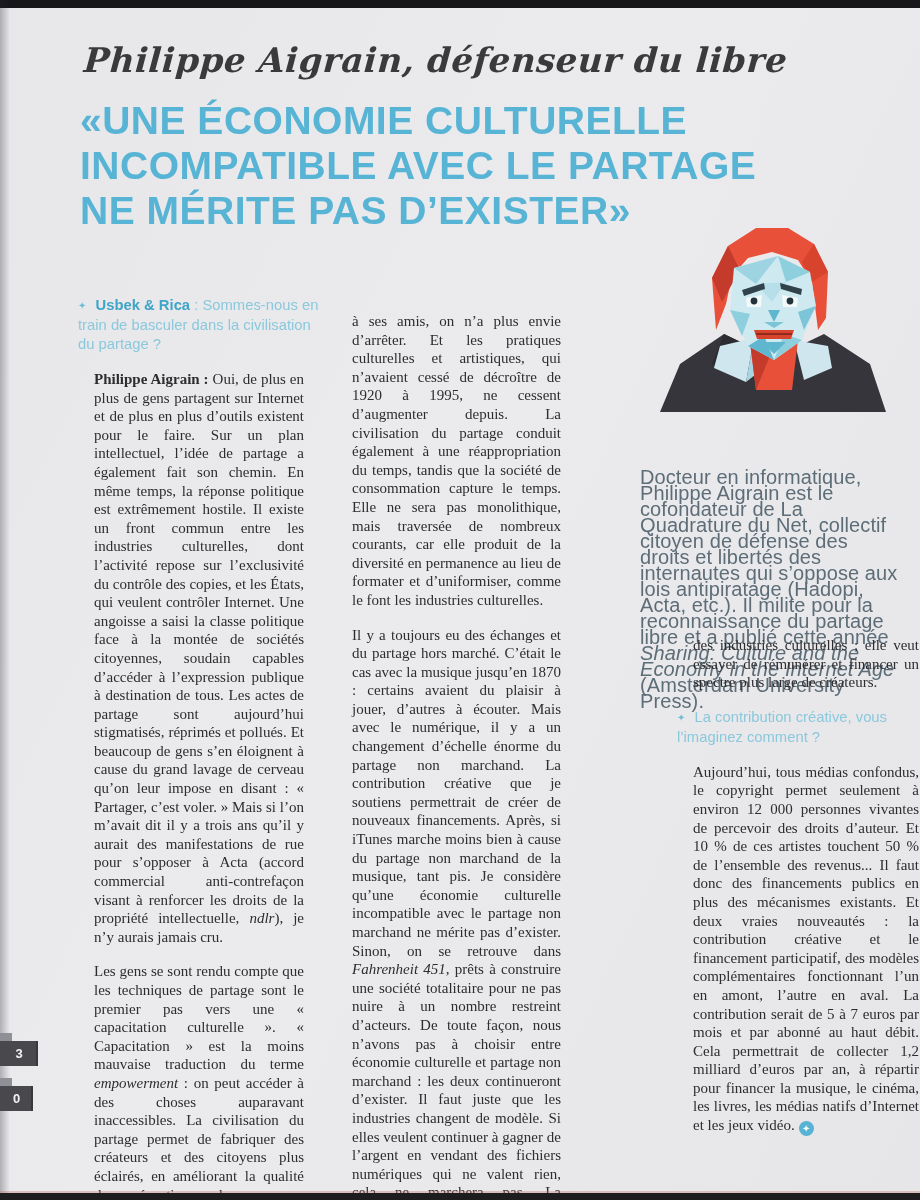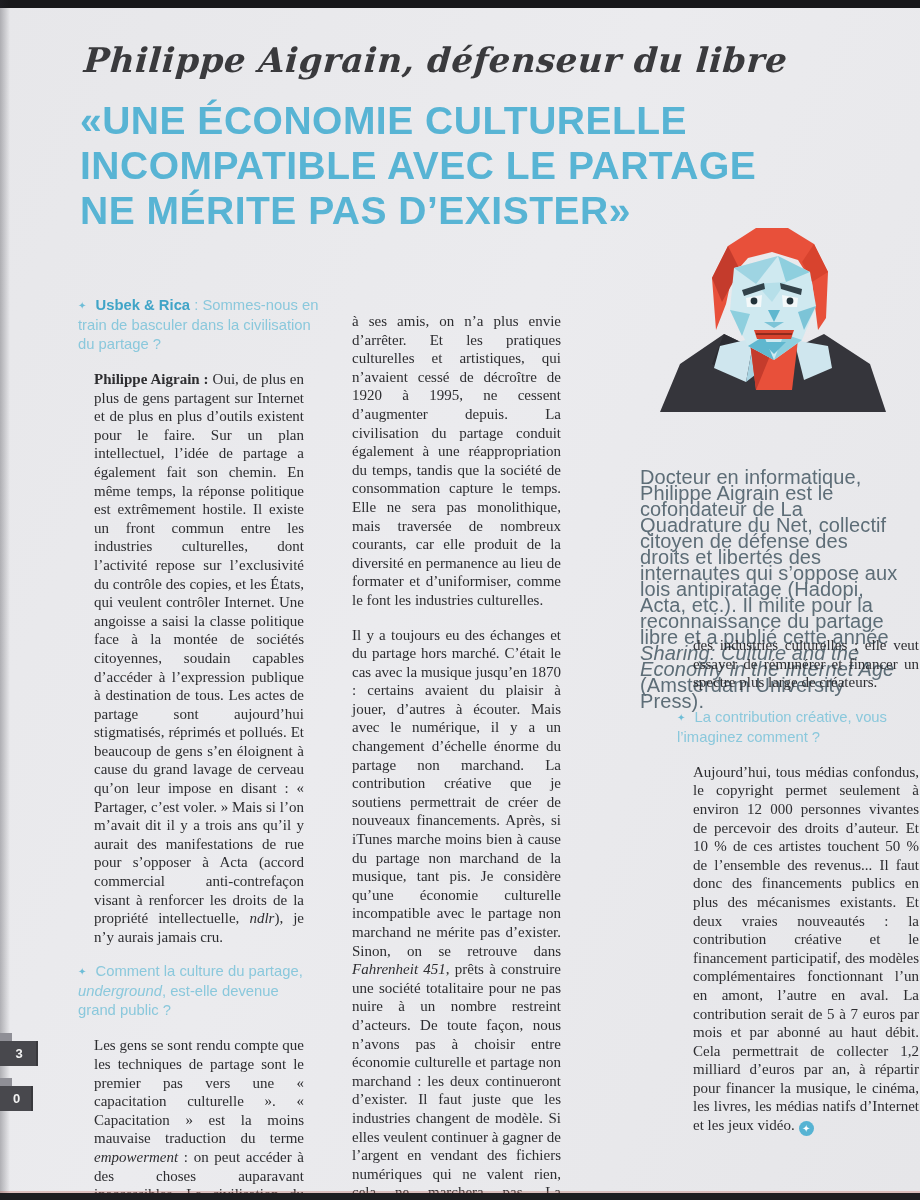--- a/index.html
+++ b/index.html
@@ -139,24 +139,20 @@
   </div>
 
   <div class="col col1">
     <p class="q">
       <span class="bullet">✦</span>
       <span class="q-label">Usbek &amp; Rica</span><span> : </span><span>Sommes-nous en train de basculer dans la civilisation du partage ?</span>
     </p>
     <p class="body">
       <span class="lead">Philippe Aigrain :</span><span> Oui, de plus en plus de gens partagent sur Internet et de plus en plus d’outils existent pour le faire. Sur un plan intellectuel, l’idée de partage a également fait son chemin. En même temps, la réponse politique est extrêmement hostile. Il existe un front commun entre les industries culturelles, dont l’activité repose sur l’exclusivité du contrôle des copies, et les États, qui veulent contrôler Internet. Une angoisse a saisi la classe politique face à la montée de sociétés citoyennes, soudain capables d’accéder à l’expression publique à destination de tous. Les actes de partage sont aujourd’hui stigmatisés, réprimés et pollués. Et beaucoup de gens s’en éloignent à cause du grand lavage de cerveau qu’on leur impose en disant : « Partager, c’est voler. » Mais si l’on m’avait dit il y a trois ans qu’il y aurait des manifestations de rue pour s’opposer à Acta (accord commercial anti-contrefaçon visant à renforcer les droits de la propriété intellectuelle, </span><i>ndlr</i><span>), je n’y aurais jamais cru.</span>
     </p>
-    <p class="q">
-      <span class="bullet">✦</span>
-      <span>Comment la culture du partage, </span><i>underground</i><span>, est-elle devenue grand public ?</span>
-    </p>
     <p class="body">
       <span>Les gens se sont rendu compte que les techniques de partage sont le premier pas vers une « capacitation culturelle ». « Capacitation » est la moins mauvaise traduction du terme </span><i>empowerment</i><span> : on peut accéder à des choses auparavant inaccessibles. La civilisation du partage permet de fabriquer des créateurs et des citoyens plus éclairés, en améliorant la qualité de réception des œuvres culturelles. Quand on commence à partager, à recommander des œuvres</span>
     </p>
   </div>
 
   <div class="col col2">
     <p class="body">à ses amis, on n’a plus envie d’arrêter. Et les pratiques culturelles et artistiques, qui n’avaient cessé de décroître de 1920 à 1995, ne cessent d’augmenter depuis. La civilisation du partage conduit également à une réappropriation du temps, tandis que la société de consommation capture le temps. Elle ne sera pas monolithique, mais traversée de nombreux courants, car elle produit de la diversité en permanence au lieu de formater et d’uniformiser, comme le font les industries culturelles.</p>
     <p class="body">
       <span>Il y a toujours eu des échanges et du partage hors marché. C’était le cas avec la musique jusqu’en 1870 : certains avaient du plaisir à jouer, d’autres à écouter. Mais avec le numérique, il y a un changement d’échelle énorme du partage non marchand. La contribution créative que je soutiens permettrait de créer de nouveaux financements. Après, si iTunes marche moins bien à cause du partage non marchand de la musique, tant pis. Je considère qu’une économie culturelle incompatible avec le partage non marchand ne mérite pas d’exister. Sinon, on se retrouve dans </span><i>Fahrenheit 451</i><span>, prêts à construire une société totalitaire pour ne pas nuire à un nombre restreint d’acteurs. De toute façon, nous n’avons pas à choisir entre économie culturelle et partage non marchand : les deux continueront d’exister. Il faut juste que les industries changent de modèle. Si elles veulent continuer à gagner de l’argent en vendant des fichiers numériques qui ne valent rien, cela ne marchera pas. La contribution créative n’est d’ailleurs pas faite pour compenser les souffrances</span>
     </p>

